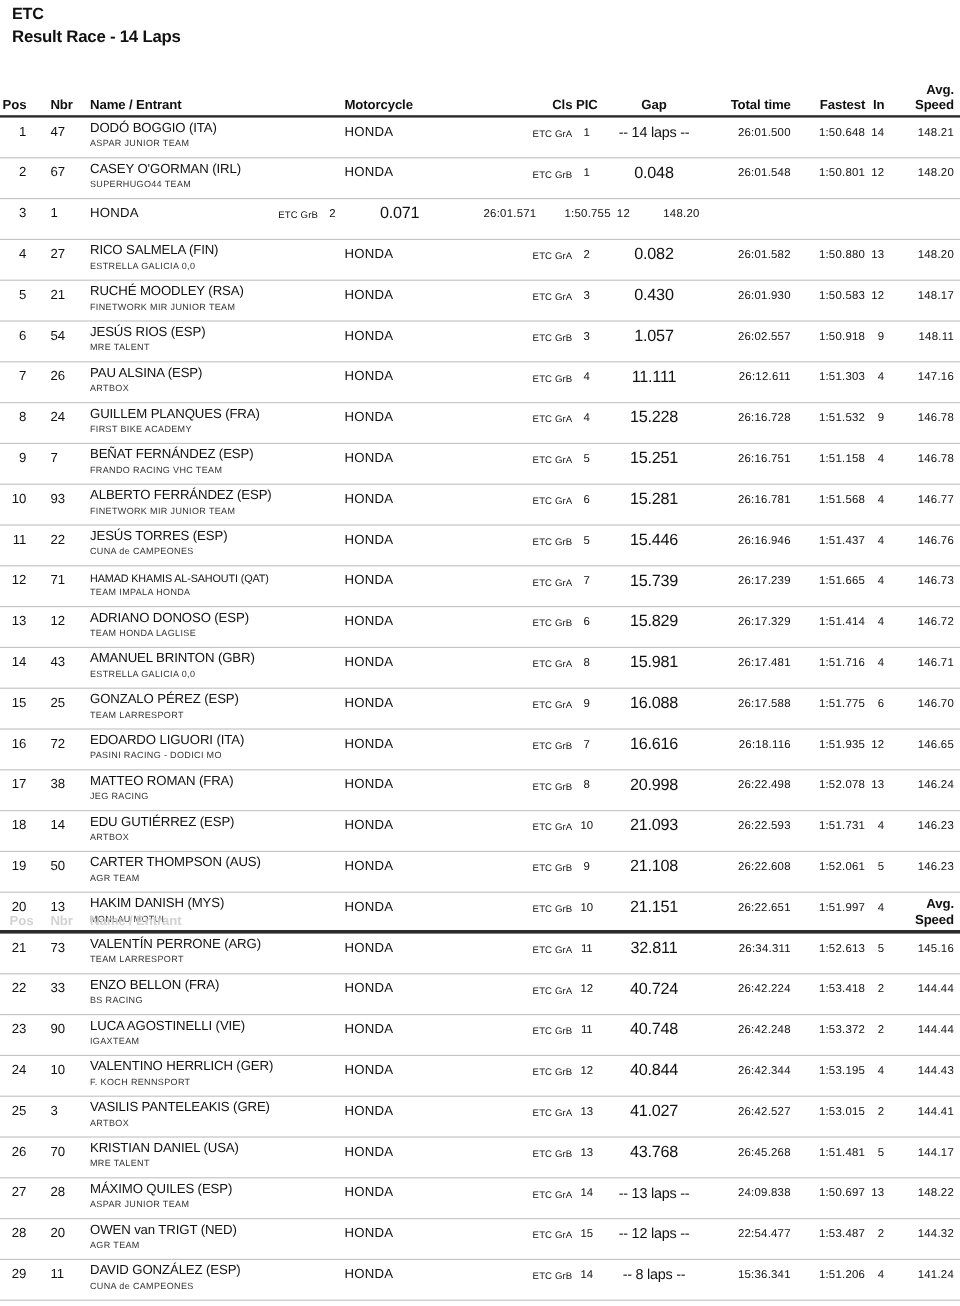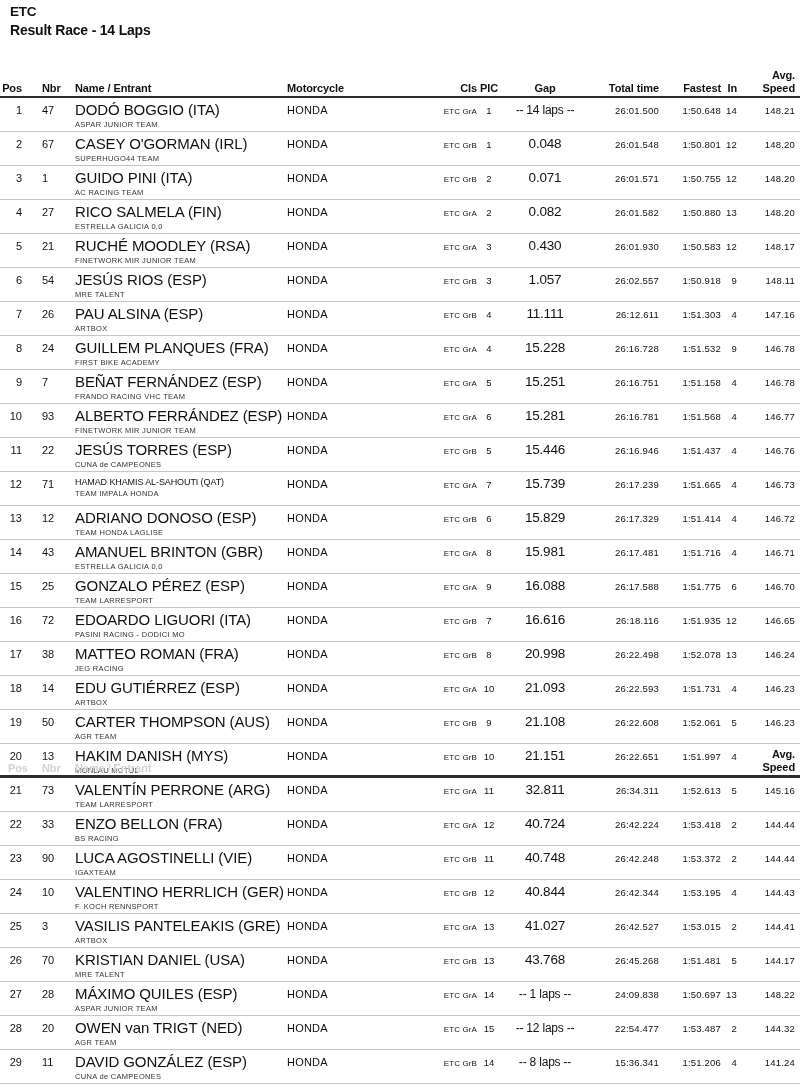--- a/index.html
+++ b/index.html
@@ -45,21 +45,21 @@
   .row {
     position:relative; display:flex; align-items:flex-start;
     height:34px; padding-top:3px;
     border-bottom:1px solid #c6c6c6;
   }
   .row.page-break { border-bottom:3px solid #2b2b2b; }
 
   .c-pos  { font-size:11px;  padding-top:2.5px; }
   .c-nbr  { font-size:11px;  padding-top:2.5px; }
   .c-name { display:flex; flex-direction:column; }
-  .name-line { font-size:15px; letter-spacing:-0.1px; white-space:nowrap; }
+  .name-line { font-size:11px; letter-spacing:-0.1px; white-space:nowrap; }
   .name-line.small { font-size:9px; padding-top:2px; }
   .team-line { font-size:7.5px; color:#333; margin-top:2px; letter-spacing:0.3px; white-space:nowrap; }
   .c-moto { font-size:11px;  padding-top:2.5px; letter-spacing:0.2px; }
   .c-cls  { font-size:8px;   padding-top:5.5px; letter-spacing:0.1px; }
   .c-pic  { font-size:9.5px; padding-top:4px; }
   .c-gap  { font-size:13.5px; padding-top:0.5px; letter-spacing:-0.2px; }
   .c-gap.laps { font-size:12px; padding-top:2px; }
   .c-total,.c-fast,.c-in,.c-avg { font-size:9.5px; padding-top:4px; letter-spacing:0.2px; }
 
   
@@ -129,24 +129,20 @@
         <span class="c-pic">1</span>
         <span class="c-gap">0.048</span>
         <span class="c-total">26:01.548</span>
         <span class="c-fast">1:50.801</span>
         <span class="c-in">12</span>
         <span class="c-avg">148.20</span>
       </div>
       <div class="row">
         <span class="c-pos">3</span>
         <span class="c-nbr">1</span>
-        <div class="c-name">
-          <span class="name-line">GUIDO PINI (ITA)</span>
-          <span class="team-line">AC RACING TEAM</span>
-        </div>
         <span class="c-moto">HONDA</span>
         <span class="c-cls">ETC GrB</span>
         <span class="c-pic">2</span>
         <span class="c-gap">0.071</span>
         <span class="c-total">26:01.571</span>
         <span class="c-fast">1:50.755</span>
         <span class="c-in">12</span>
         <span class="c-avg">148.20</span>
       </div>
       <div class="row">
@@ -523,21 +519,21 @@
       <div class="row">
         <span class="c-pos">27</span>
         <span class="c-nbr">28</span>
         <div class="c-name">
           <span class="name-line">MÁXIMO QUILES (ESP)</span>
           <span class="team-line">ASPAR JUNIOR TEAM</span>
         </div>
         <span class="c-moto">HONDA</span>
         <span class="c-cls">ETC GrA</span>
         <span class="c-pic">14</span>
-        <span class="c-gap laps">-- 1 laps --</span>
+        <span class="c-gap laps">-- 13 laps --</span>
         <span class="c-total">24:09.838</span>
         <span class="c-fast">1:50.697</span>
         <span class="c-in">13</span>
         <span class="c-avg">148.22</span>
       </div>
       <div class="row">
         <span class="c-pos">28</span>
         <span class="c-nbr">20</span>
         <div class="c-name">
           <span class="name-line">OWEN van TRIGT (NED)</span>

